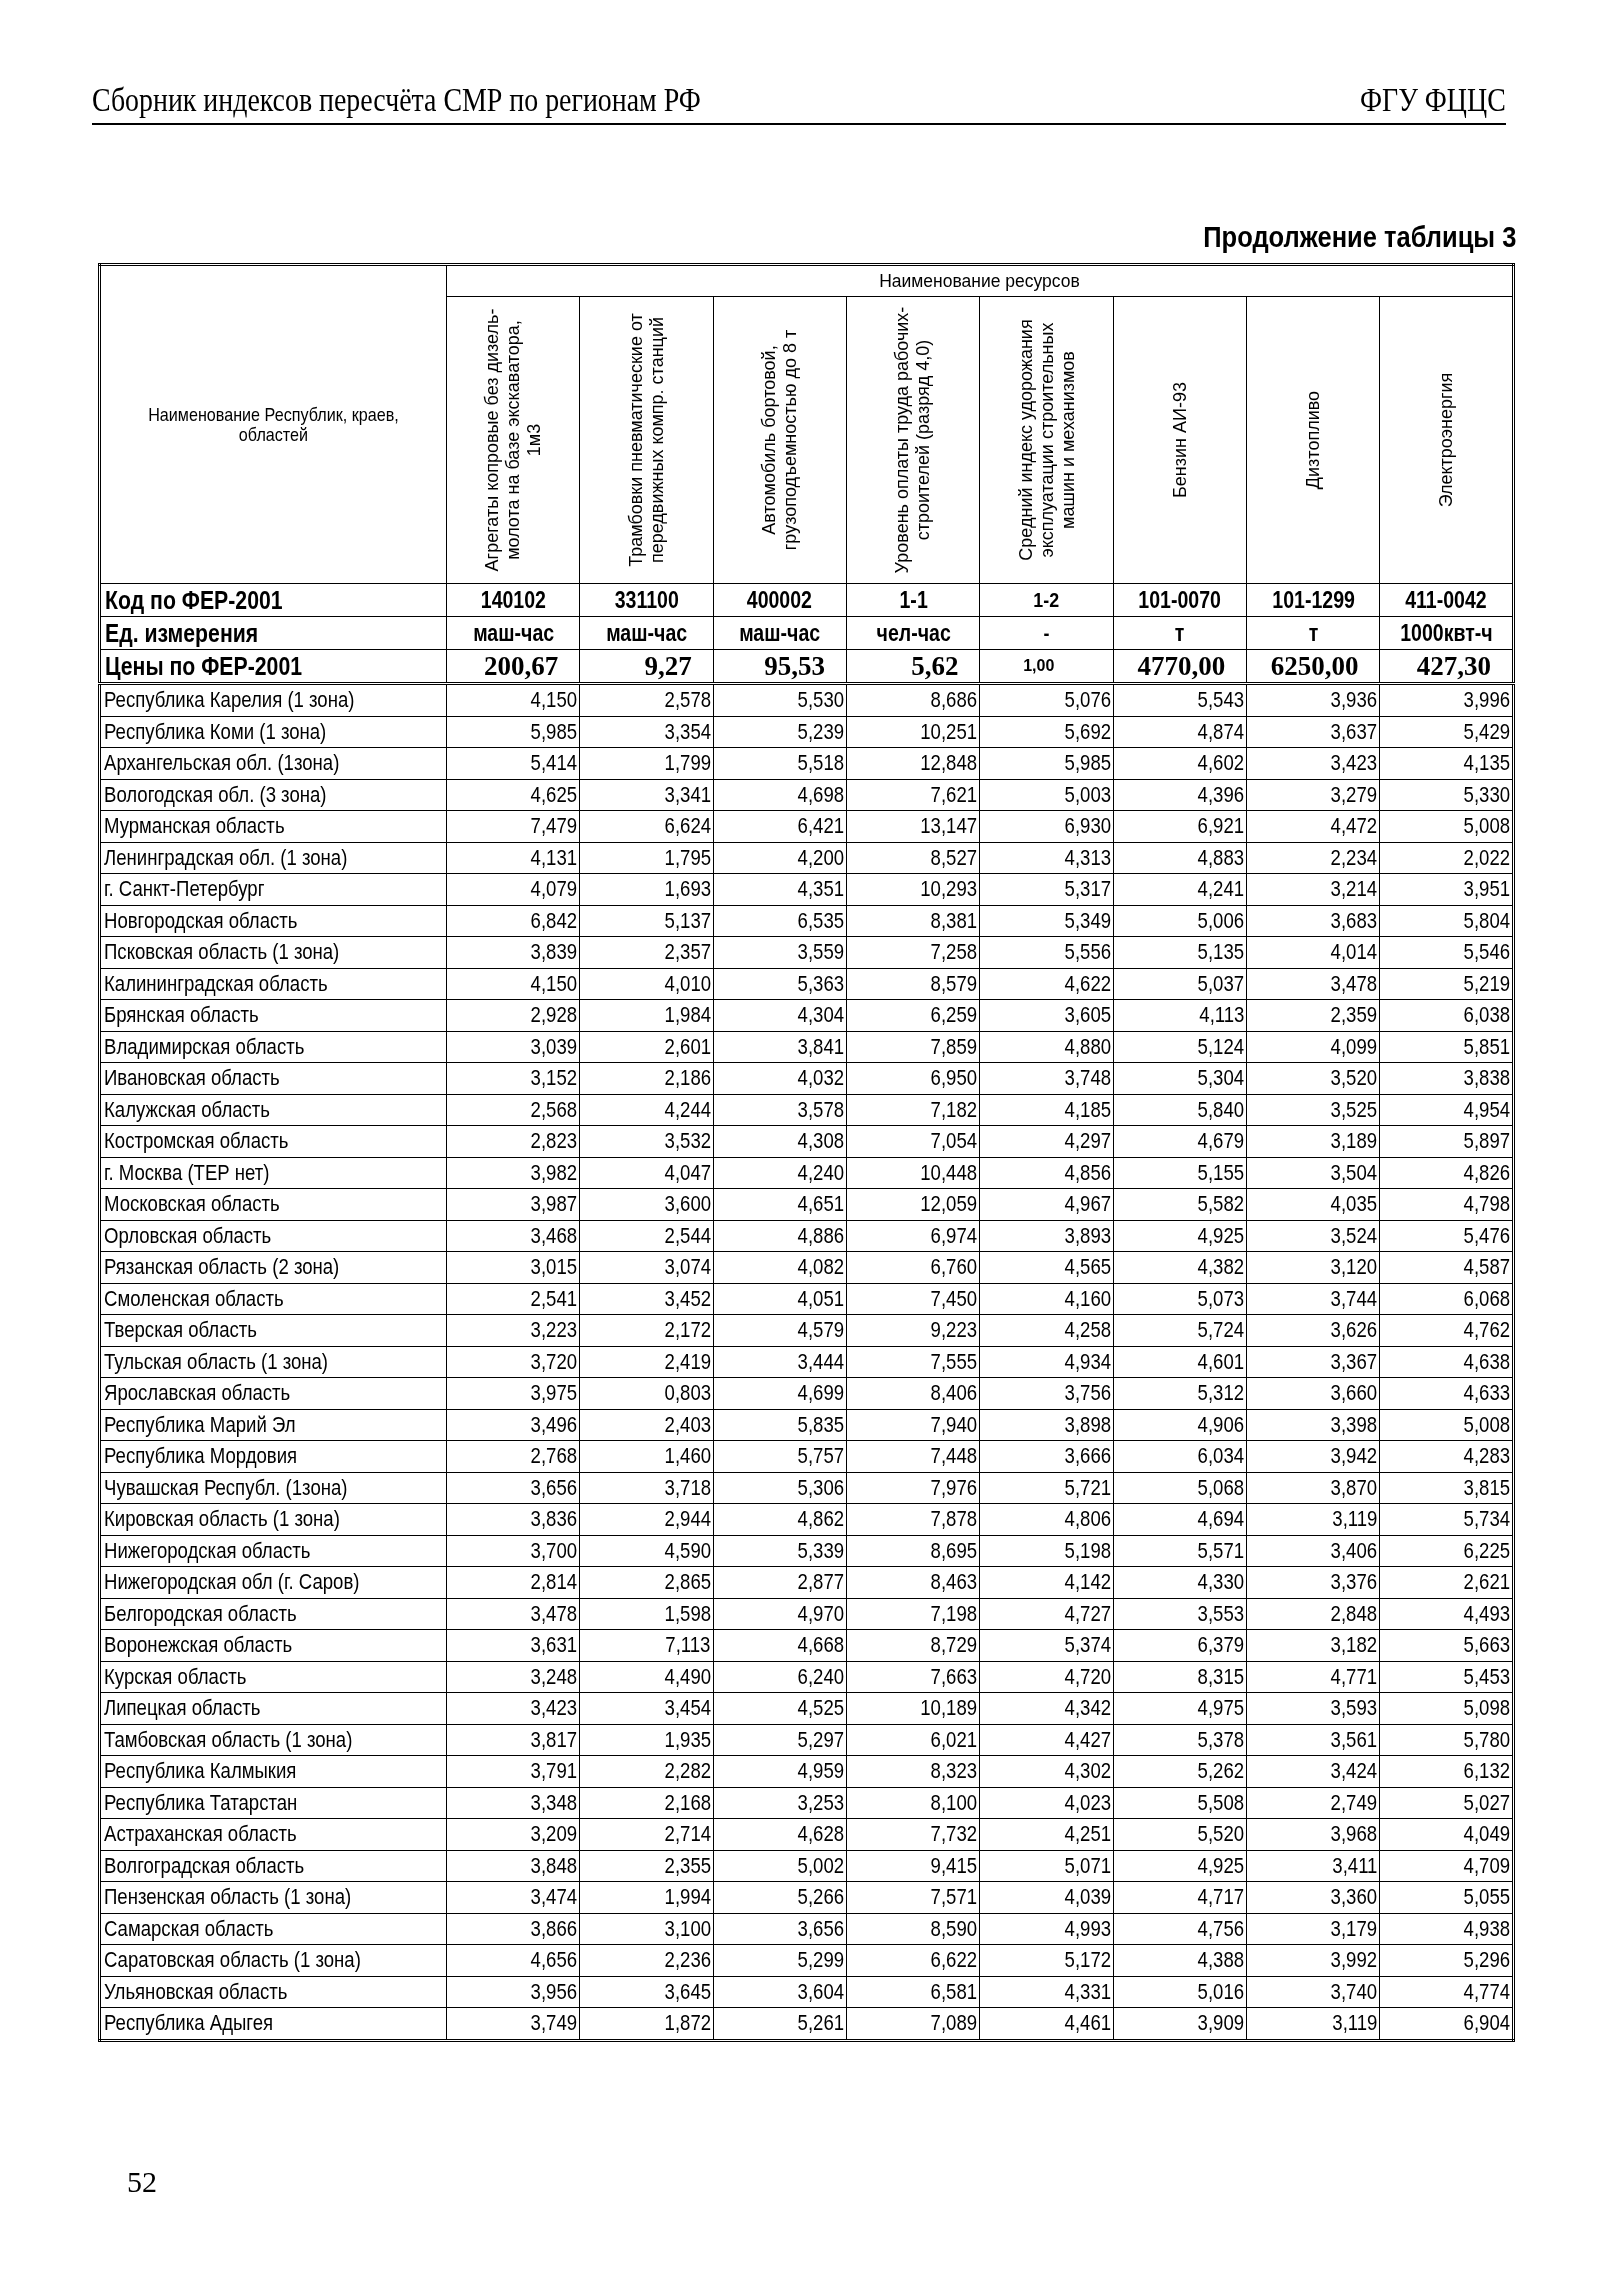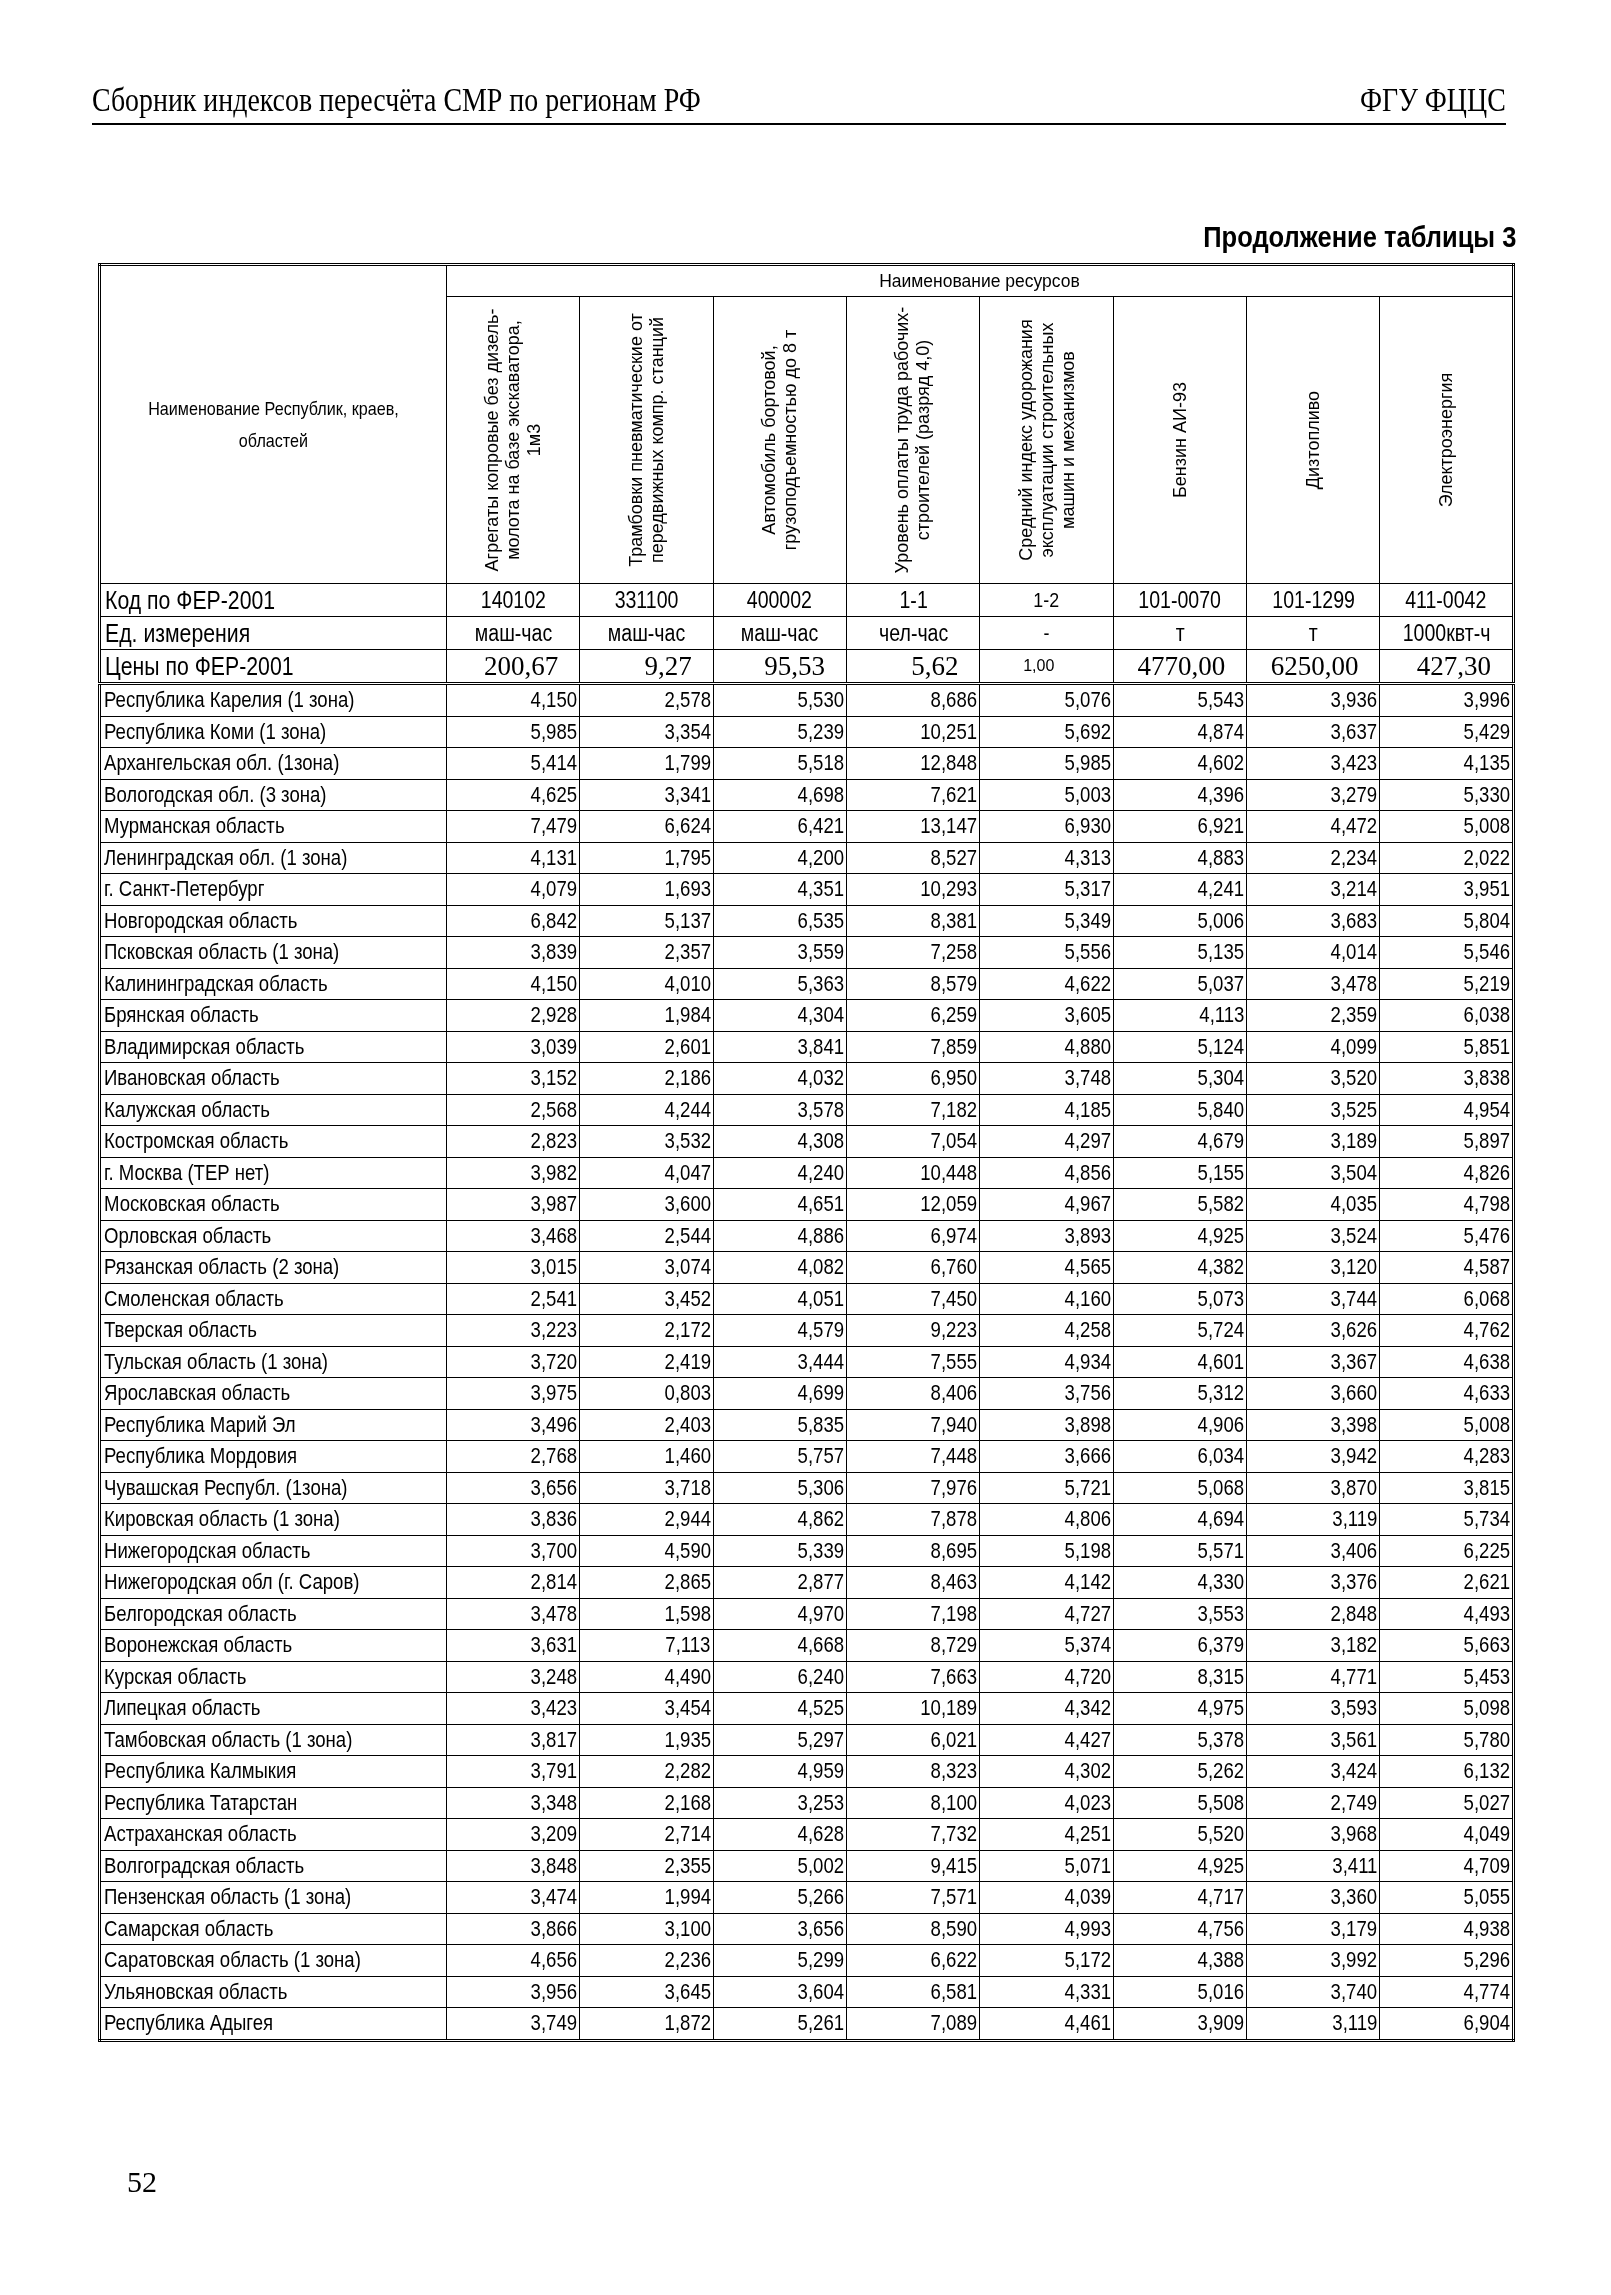--- a/index.html
+++ b/index.html
@@ -7,25 +7,25 @@
   .page-header { position:absolute; left:92px; top:79px; width:1414px; height:44px; border-bottom:2.7px solid #000; }
   .hdr-left { position:absolute; left:0; bottom:4px; font-family:"Liberation Serif", serif; font-size:34px; transform:scaleX(0.82); transform-origin:left bottom; white-space:nowrap; }
   .hdr-right { position:absolute; right:0; bottom:4px; font-family:"Liberation Serif", serif; font-size:34px; transform:scaleX(0.82); transform-origin:right bottom; white-space:nowrap; }
   .table-caption { position:absolute; right:96px; top:220px; font-size:30px; font-weight:bold; transform:scaleX(0.85); transform-origin:right top; white-space:nowrap; }
 
   table.main { position:absolute; left:98px; top:263px; width:1417px; border-collapse:collapse; table-layout:fixed; border:3.4px double #000; }
   table.main td, table.main th { border:1.3px solid #000; padding:0; overflow:hidden; }
   col.c-name { width:346px; }
   col.c-num { width:133px; }
   .th-group { height:30px; font-weight:normal; font-size:17.5px; text-align:center; }
-  .th-name { font-weight:normal; font-size:19px; text-align:center; vertical-align:middle; line-height:32px; }
+  .th-name { font-weight:normal; font-size:19px; text-align:center; vertical-align:middle; line-height:20px; }
   .th-name span { display:inline-block; transform:scaleX(0.85); }
   .th-rot { height:286px; position:relative; font-weight:normal; }
   .rot { position:absolute; left:50%; top:50%; width:269px; transform:translate(-50%,-50%) rotate(-90deg); text-align:center; font-size:18px; line-height:21px; }
-  tr.code-row td, tr.unit-row td, tr.price-row td { height:32px; font-weight:normal;margin-left:44px; }
+  tr.code-row td, tr.unit-row td, tr.price-row td { height:32px; font-weight:bold;margin-left:44px; }
   tr.code-row td.lbl, tr.unit-row td.lbl, tr.price-row td.lbl { font-size:25px; padding-left:4px; text-align:left; }
   tr.code-row td.lbl span, tr.unit-row td.lbl span, tr.price-row td.lbl span { display:inline-block; transform:scaleX(0.85); transform-origin:left center; white-space:nowrap; }
   tr.code-row td.val, tr.unit-row td.val { text-align:center; font-size:23px; }
   tr.code-row td.val span, tr.unit-row td.val span { display:inline-block; transform:scaleX(0.85); white-space:nowrap; }
   tr.code-row td.small, tr.unit-row td.small { font-size:21px; }
   tr.price-row td.val { text-align:right; font-family:"Liberation Serif", serif; font-size:27px; padding-right:21px; }
   tr.price-row td.val.small { font-family:"Liberation Sans", sans-serif; font-size:16px; text-align:center; padding-left:5.4px; }
   tr.price-row { border-bottom:3.4px double #000; }
   tr.data-row td { height:30.5px; font-size:21.6px; }
   tr.data-row td.name { text-align:left; padding-left:2.7px; white-space:nowrap; }

